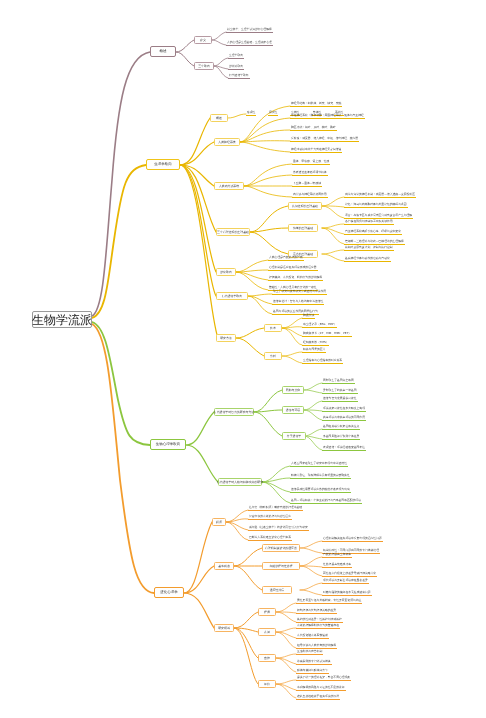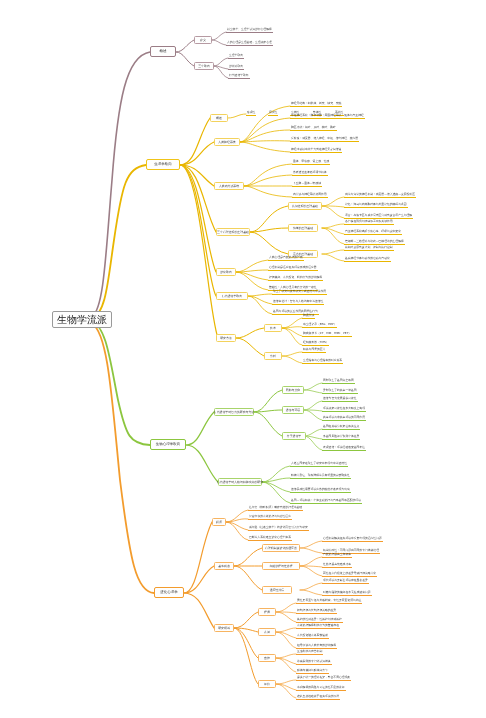--- a/index.html
+++ b/index.html
@@ -7,22 +7,22 @@
        font-family:"DejaVu Sans","Liberation Sans",sans-serif;}
   #stage{position:relative;width:486px;height:718px;}
   svg#wires{position:absolute;left:0;top:0;width:486px;height:718px;pointer-events:none;}
 
   .node{position:absolute;box-sizing:border-box;white-space:nowrap;
         line-height:1;letter-spacing:0;}
 
   
   .root{left:32px;top:311px;width:60px;height:17px;
         border:1px solid #9a9a9a;border-radius:2px;background:#fdfdfd;
-        font-size:10px;color:#1d1d1d;display:flex;align-items:center;
-        justify-content:center;margin-left:20px;}
+        font-size:12px;color:#1d1d1d;display:flex;align-items:center;
+        justify-content:center;}
 
   
   .l2{height:11px;border-radius:2px;border:1px solid rgba(0,0,0,.22);
       background:#fefefe;font-size:3.5px;color:#2a2a2a;
       display:flex;align-items:center;justify-content:center;padding:0 2px;}
   .l2.c1{border-color:#9b7d86;}
   .l2.c2{border-color:#f0c419;}
   .l2.c3{border-color:#8cc63f;}
   .l2.c4{border-color:#f39c2d;}
 

